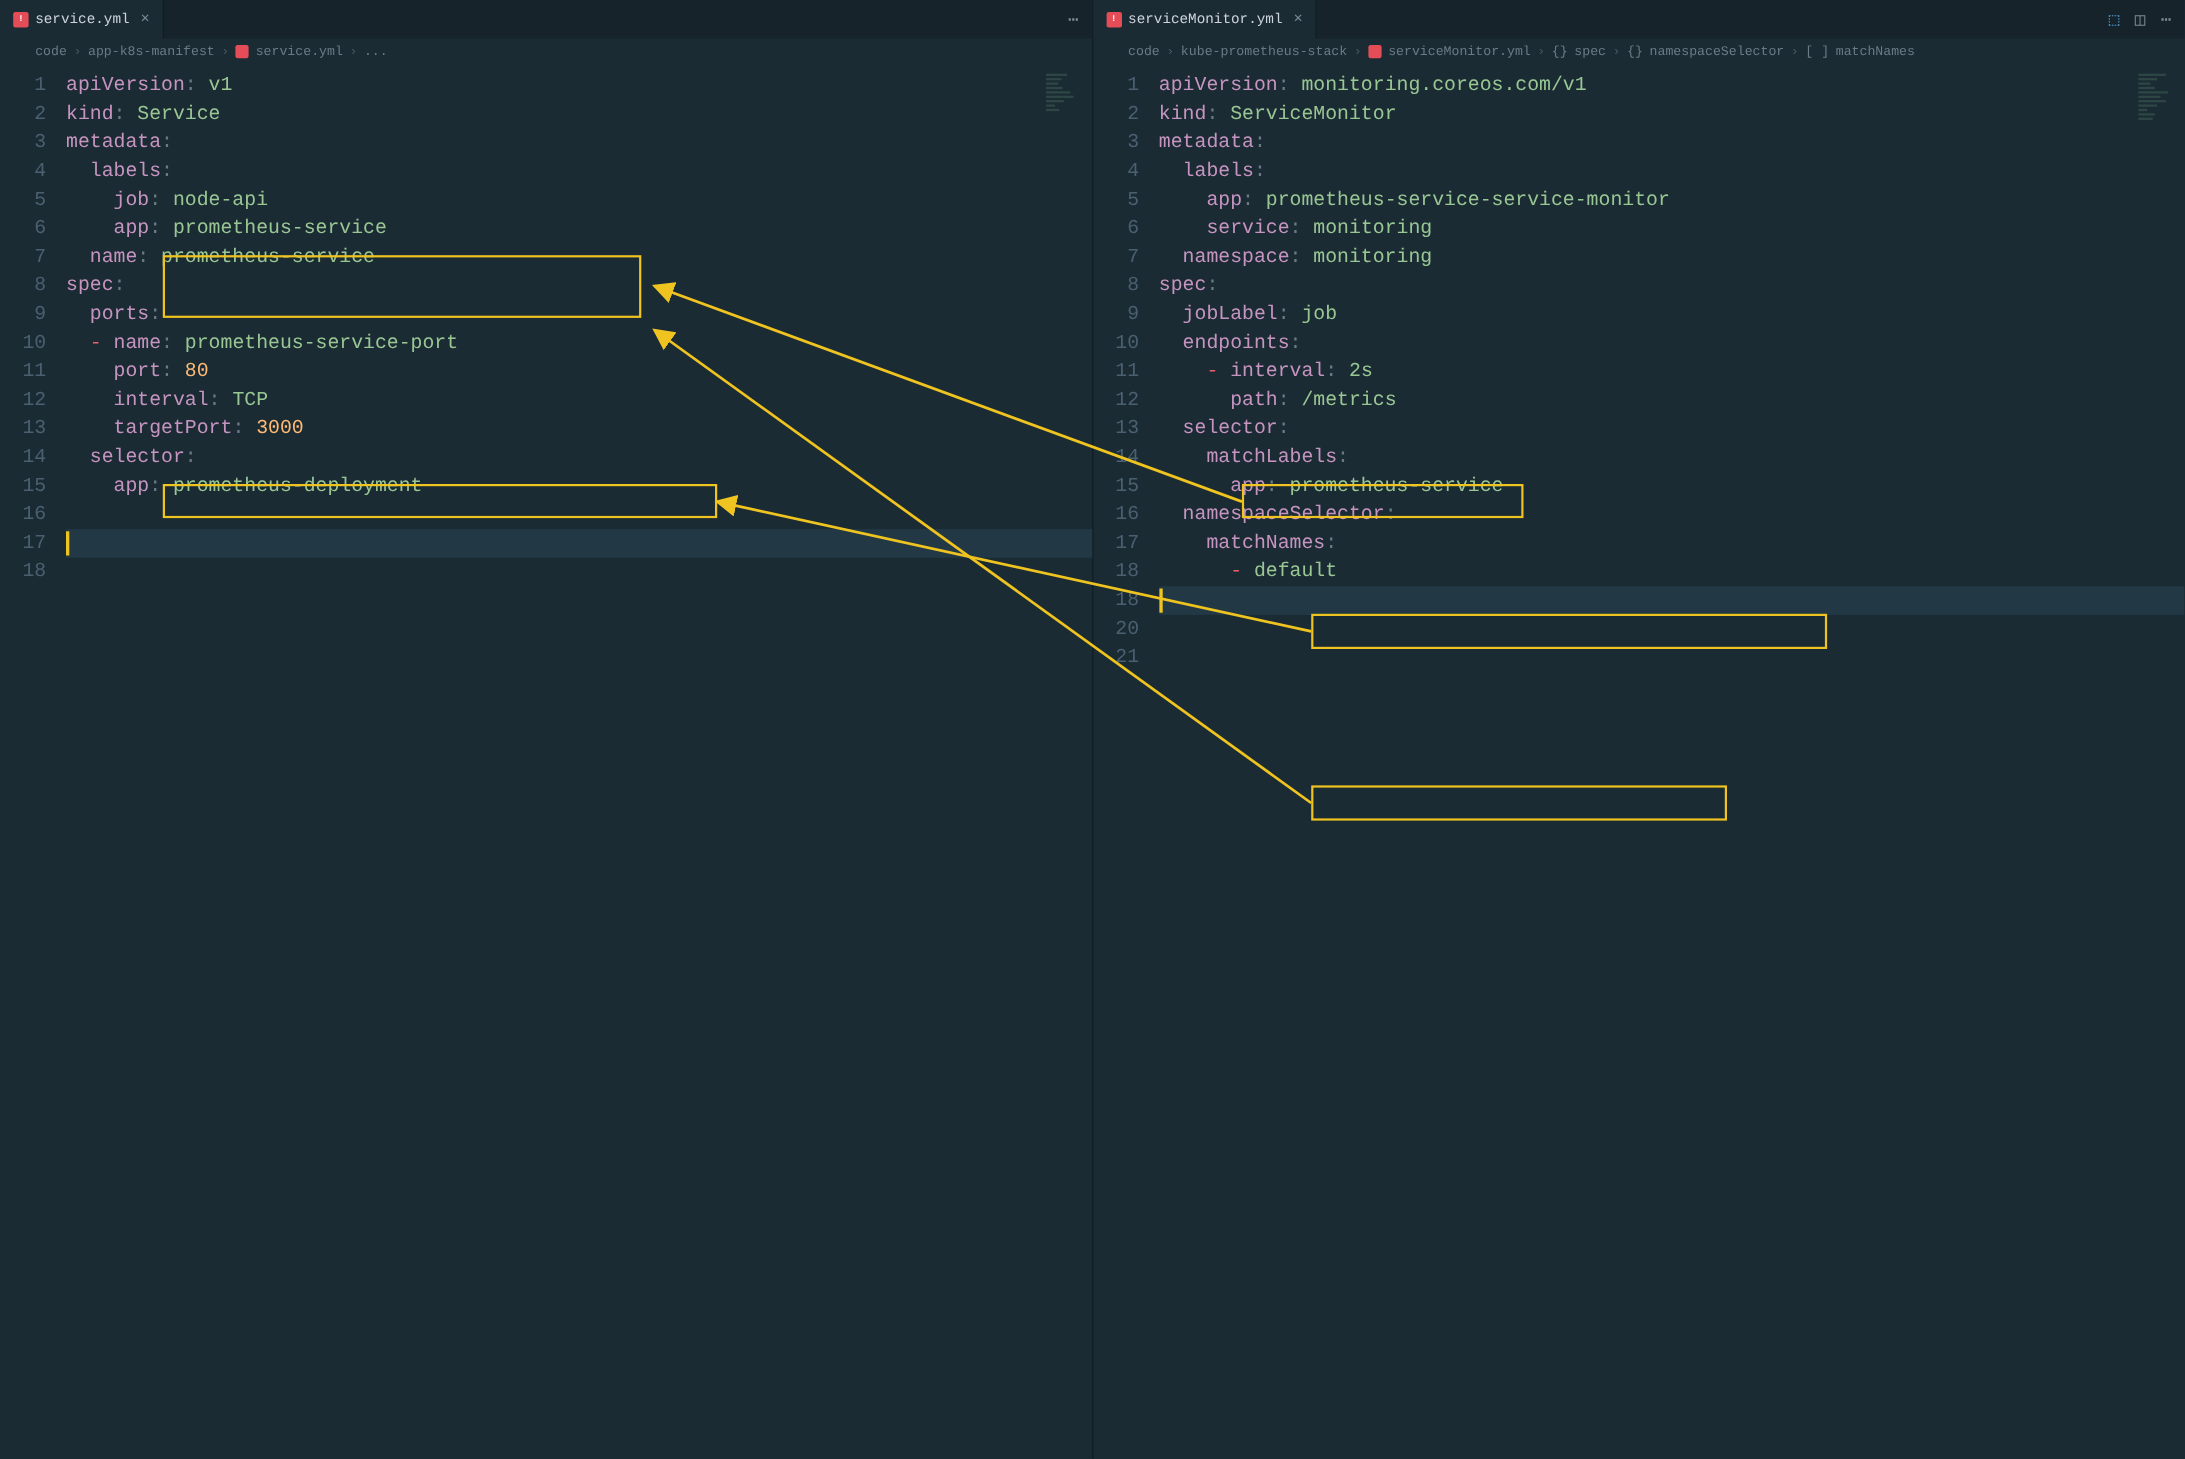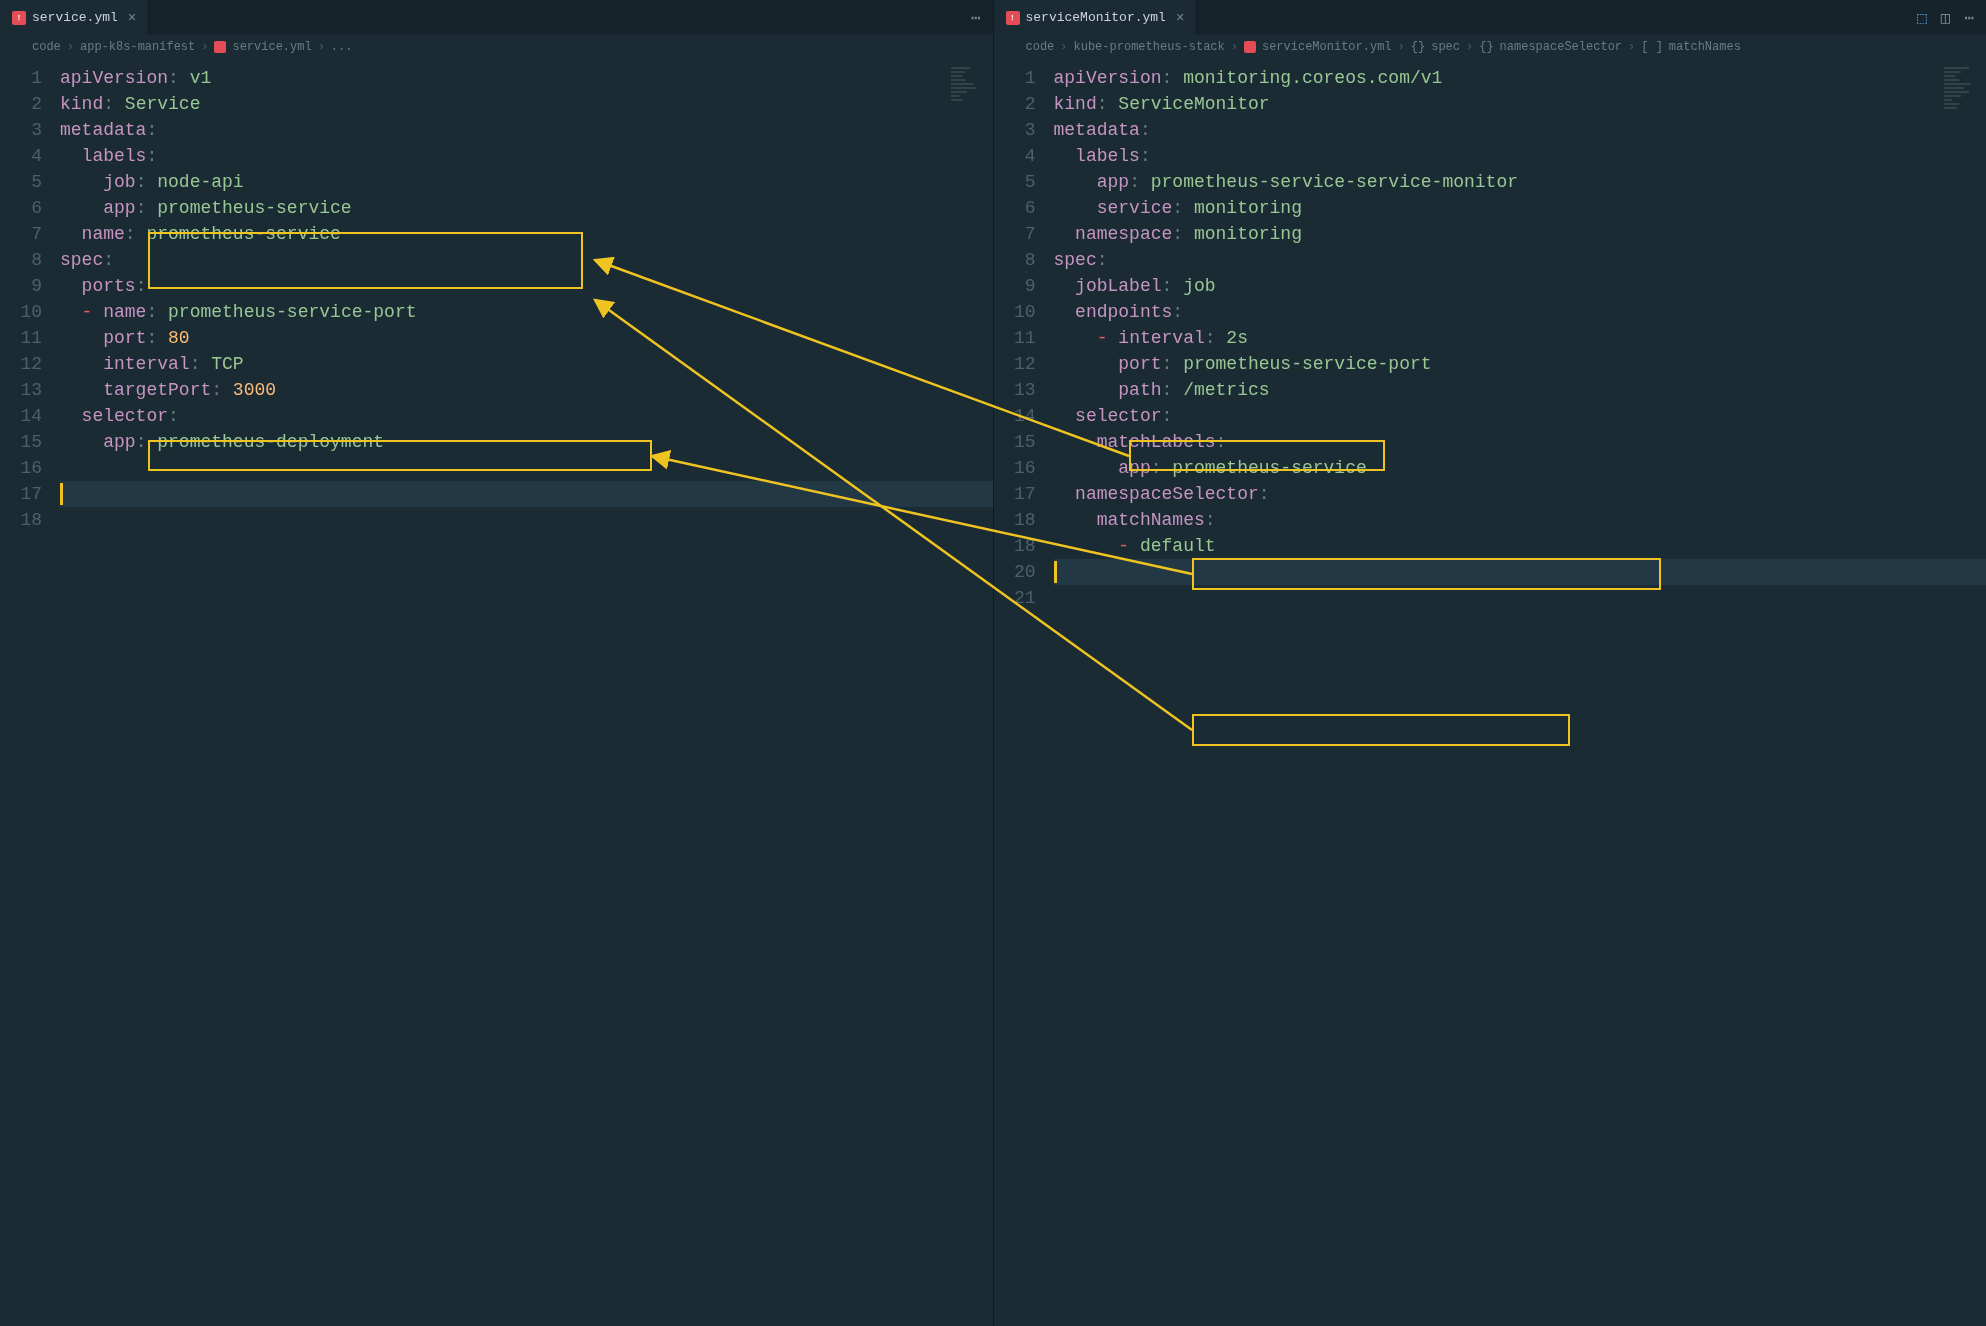--- a/index.html
+++ b/index.html
@@ -308,21 +308,20 @@
           <div class="line"><span class="k">kind</span><span class="p">: </span><span class="v">ServiceMonitor</span></div>
           <div class="line"><span class="k">metadata</span><span class="p">:</span></div>
           <div class="line"><span>  </span><span class="k">labels</span><span class="p">:</span></div>
           <div class="line"><span>    </span><span class="k">app</span><span class="p">: </span><span class="v">prometheus-service-service-monitor</span></div>
           <div class="line"><span>    </span><span class="k">service</span><span class="p">: </span><span class="v">monitoring</span></div>
           <div class="line"><span>  </span><span class="k">namespace</span><span class="p">: </span><span class="v">monitoring</span></div>
           <div class="line"><span class="k">spec</span><span class="p">:</span></div>
           <div class="line"><span>  </span><span class="k">jobLabel</span><span class="p">: </span><span class="v">job</span></div>
           <div class="line"><span>  </span><span class="k">endpoints</span><span class="p">:</span></div>
           <div class="line"><span>    </span><span class="d">- </span><span class="k">interval</span><span class="p">: </span><span class="v">2s</span></div>
-          <div class="line"><span>      </span><span class="k">port</span><span class="p">: </span><span class="v">prometheus-service-port</span></div>
           <div class="line"><span>      </span><span class="k">path</span><span class="p">: </span><span class="v">/metrics</span></div>
           <div class="line"><span>  </span><span class="k">selector</span><span class="p">:</span></div>
           <div class="line"><span>    </span><span class="k">matchLabels</span><span class="p">:</span></div>
           <div class="line"><span>      </span><span class="k">app</span><span class="p">: </span><span class="v">prometheus-service</span></div>
           <div class="line"><span>  </span><span class="k">namespaceSelector</span><span class="p">:</span></div>
           <div class="line"><span>    </span><span class="k">matchNames</span><span class="p">:</span></div>
           <div class="line"><span>      </span><span class="d">- </span><span class="v">default</span></div>
           <div class="line cursor-line"><span class="cursor-bar"></span></div>
         </div>
       <div class="minimap-glyph">

